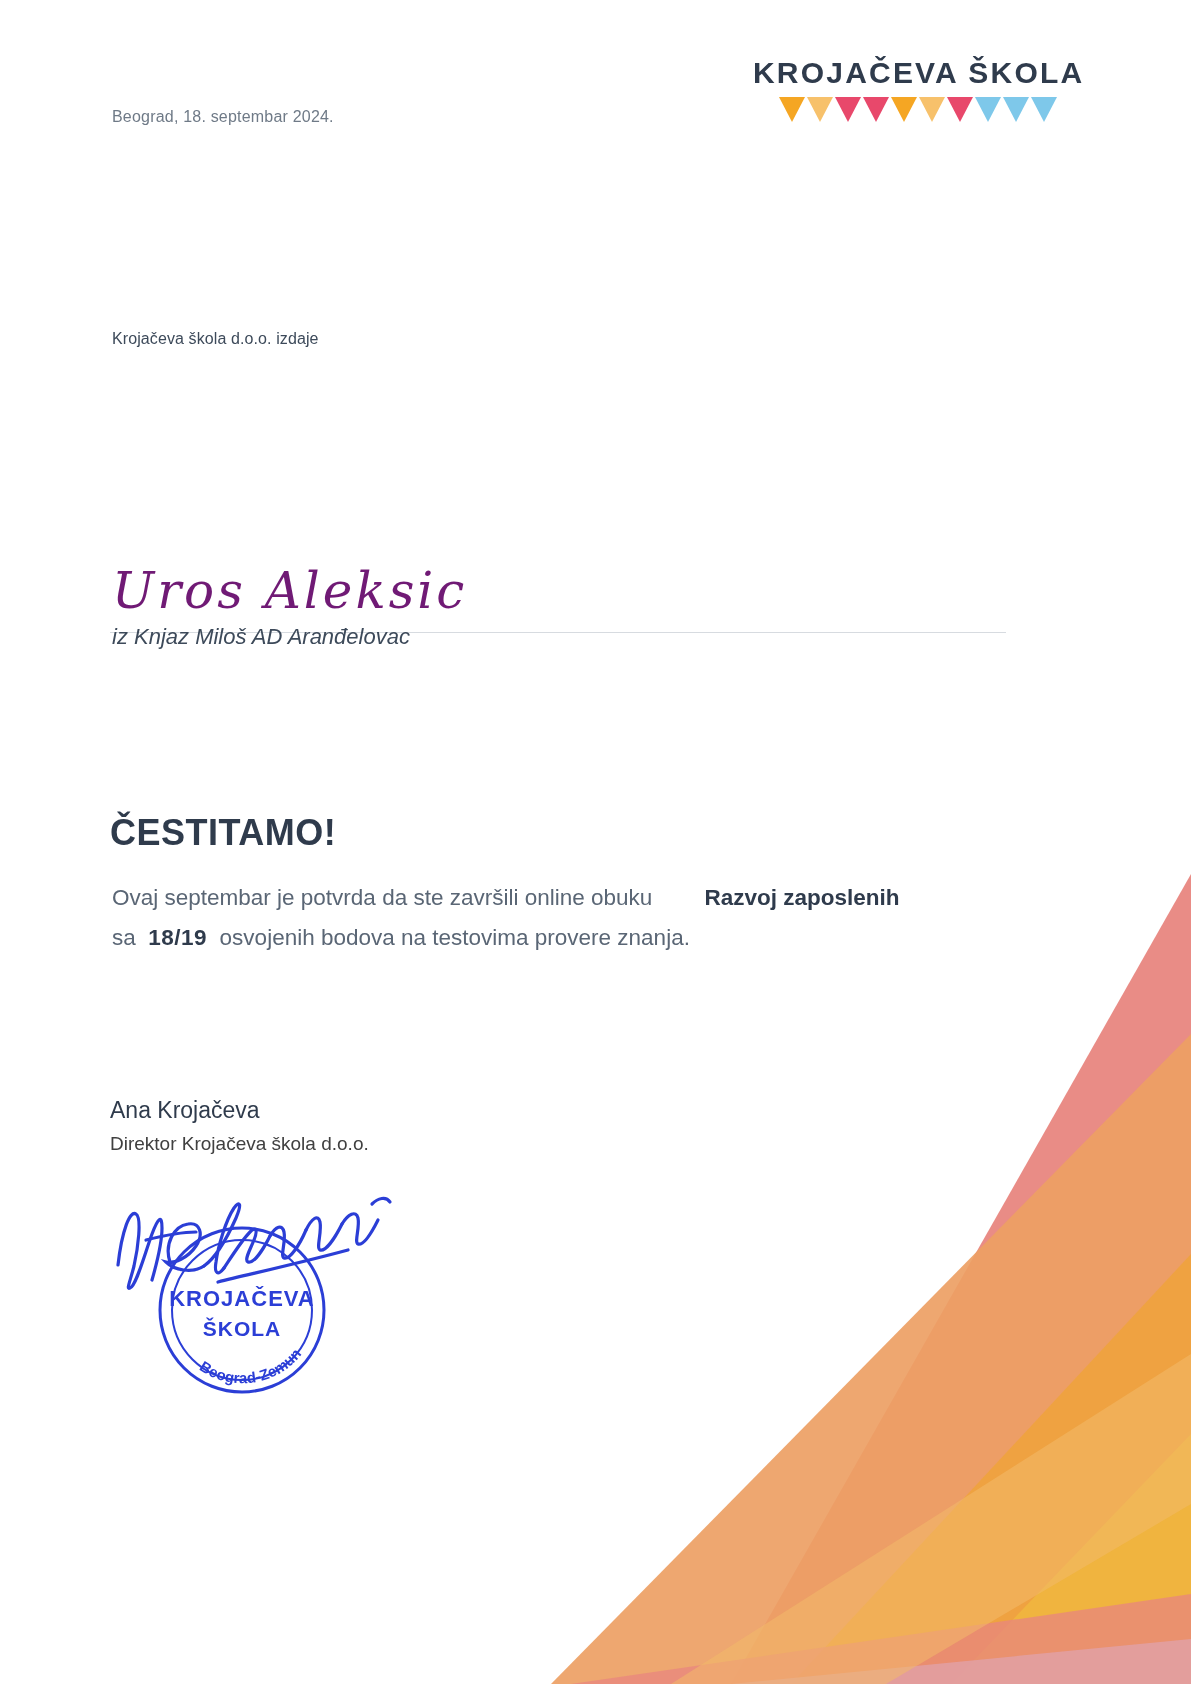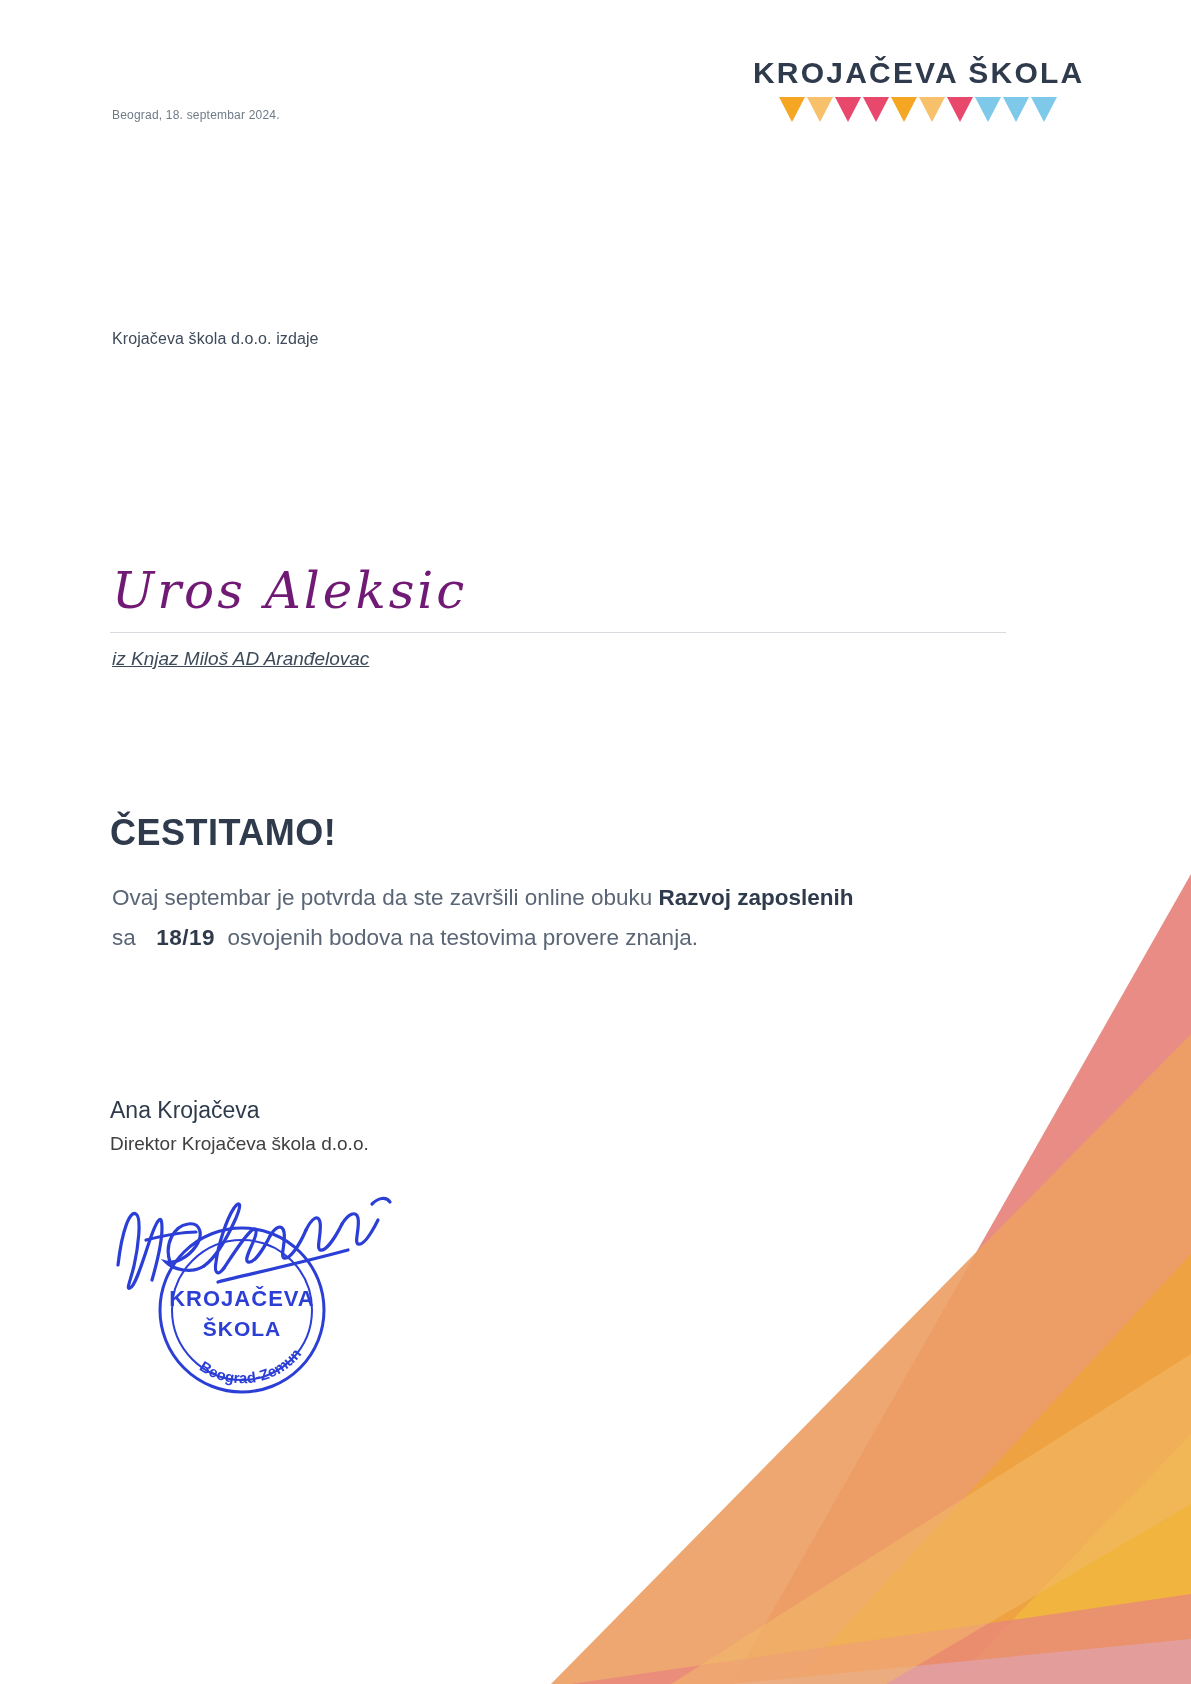--- a/index.html
+++ b/index.html
@@ -25,21 +25,21 @@
     width: 760px;
     height: 950px;
     pointer-events: none;
   }
 
   
   .date-line {
     position: absolute;
     left: 112px;
     top: 108px;
-    font-size: 12px;
+    font-size: 16px;
     color: #6f7a87;
     letter-spacing: 0.2px;
   }
 
   .brand {
     position: absolute;
     right: 108px;
     top: 56px;
     width: 330px;
     text-align: right;
@@ -100,25 +100,24 @@
     position: absolute;
     left: 110px;
     top: 632px;
     width: 896px;
     height: 1px;
     background: #d7dbe0;
   }
   .recipient-org {
     position: absolute;
     left: 112px;
-    top: 648px;
-    font-size: 19px;
+    top: 624px;
+    font-size: 22px;
     font-style: italic;
     color: #3d4a5a;
-    text-decoration: underline;
   }
 
   .congrats {
     position: absolute;
     left: 110px;
     top: 812px;
     font-size: 36px;
     font-weight: bold;
     color: #2f3b4c;
     letter-spacing: 0.5px;
@@ -128,26 +127,26 @@
     left: 112px;
     top: 878px;
     width: 900px;
     font-size: 22.5px;
     line-height: 40px;
     color: #5a6675;
   }
   .para b {
     color: #2f3b4c;
     font-weight: bold;
+    margin-left: 46px;
   }
   .score {
     font-weight: bold;
     color: #2f3b4c;
     letter-spacing: 0.5px;
-    margin-left: 8px;
   }
 
   
   .sig-name {
     position: absolute;
     left: 110px;
     top: 1097px;
     font-size: 23px;
     color: #2f3b4c;
   }

